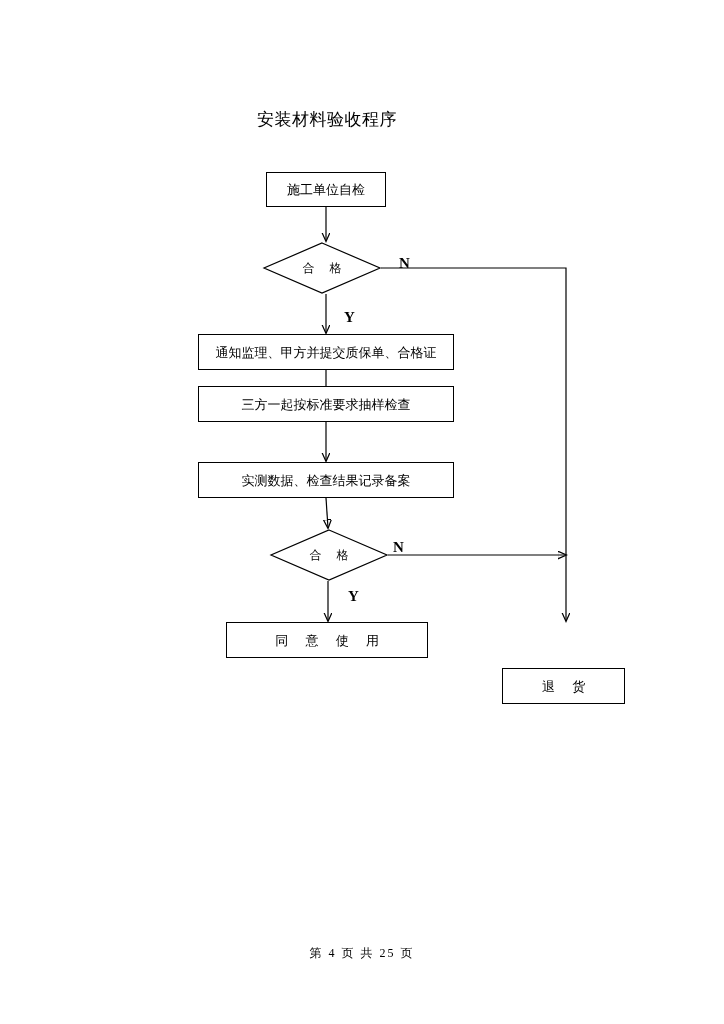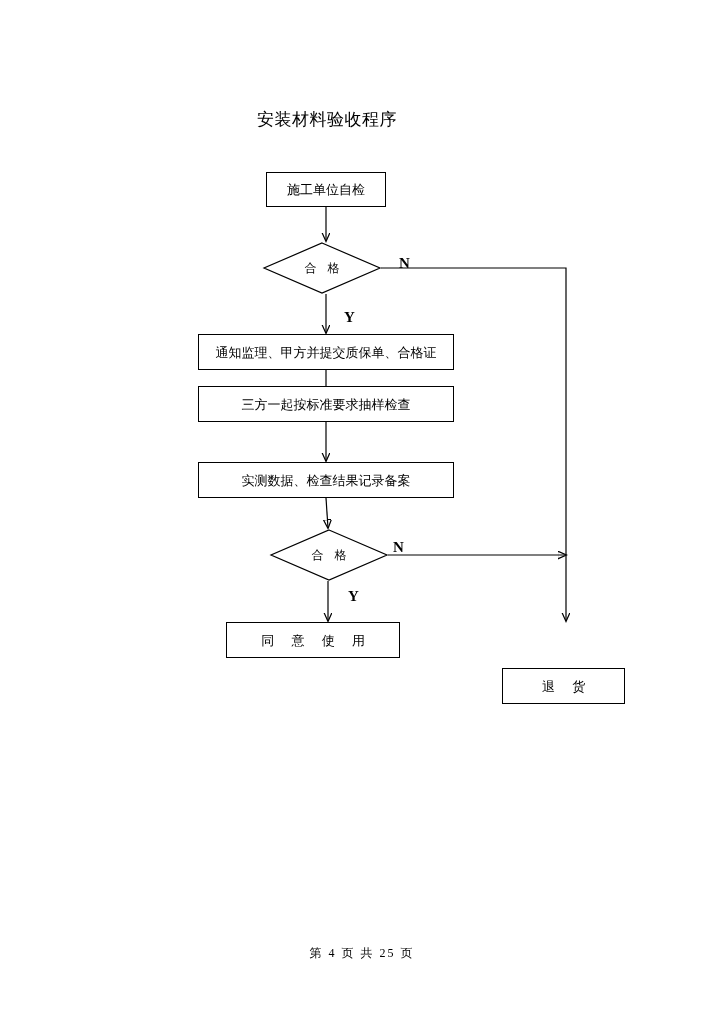--- a/index.html
+++ b/index.html
@@ -57,28 +57,29 @@
     justify-content: center;
     font-size: 13px;
     line-height: 1;
     white-space: nowrap;
   }
   .node.wide      { left: 198px; width: 256px; height: 36px; }
   .node.selfcheck { left: 266px; top: 172px; width: 120px; height: 35px; }
   .node.box-2     { top: 334px; }
   .node.box-3     { top: 386px; }
   .node.box-4     { top: 462px; }
-  .node.terminal-accept { left: 226px; top: 622px; width: 174px; height: 36px; letter-spacing: 7px; text-indent: 7px; }
+  .node.terminal-accept { left: 226px; top: 622px; width: 202px; height: 36px; letter-spacing: 7px; text-indent: 7px; }
   .node.terminal-reject { left: 502px; top: 622px; width: 123px; height: 36px; letter-spacing: 7px; text-indent: 7px; margin-top: 46px; }
 
   
   .decision {
     position: absolute;
     width: 118px;
     height: 52px;
+    font-family: Liberation Mono, monospace;
   }
   .decision svg { display: block; width: 118px; height: 52px; overflow: visible; }
   .decision .dlabel {
     position: absolute;
     left: 0; top: 0;
     width: 118px; height: 52px;
     display: flex;
     align-items: center;
     justify-content: center;
     font-size: 12px;

